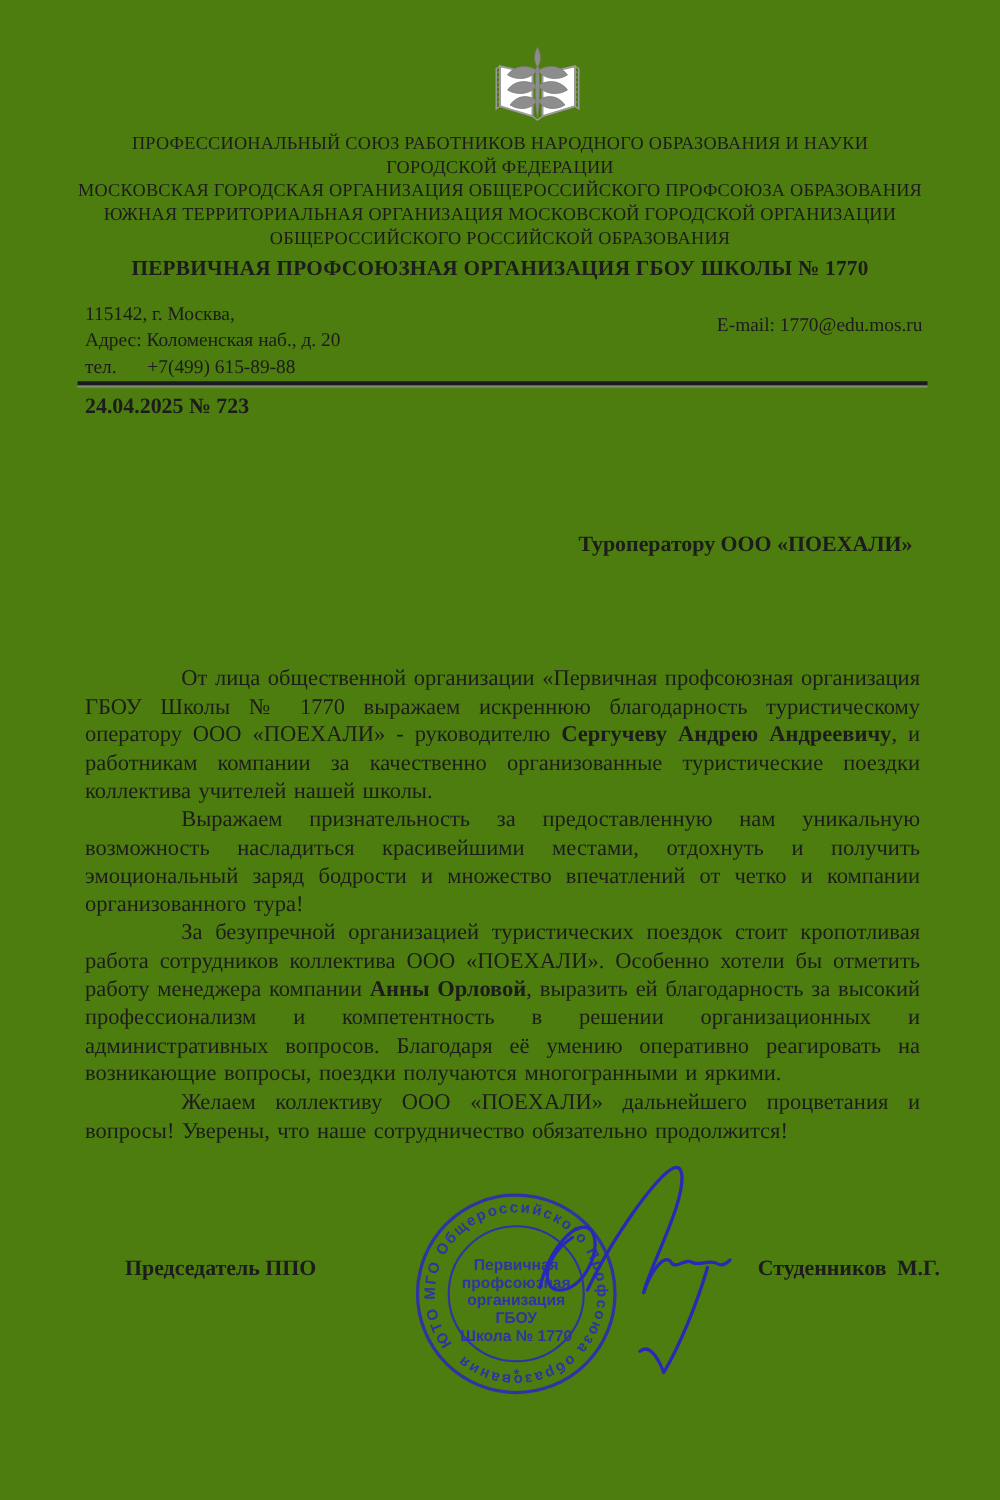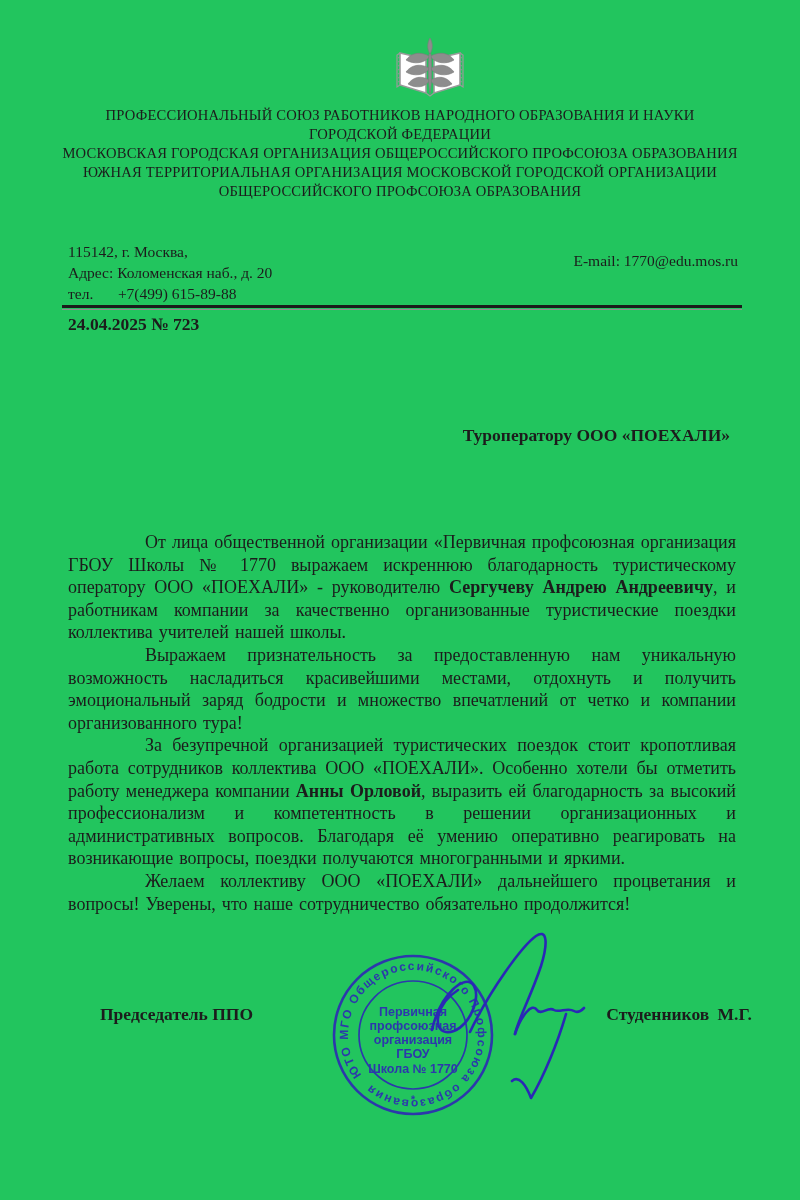--- a/index.html
+++ b/index.html
@@ -1,18 +1,18 @@
 <!DOCTYPE html>
 <html lang="ru"><head>
 <meta charset="utf-8">
 <style>
   html,body{margin:0;padding:0;background:#e8e8e8;}
   .page{
     position:relative;width:800px;height:1200px;margin:0 auto;
-    background:#22c55e;overflow:hidden;
+    background:#4d7c0f;overflow:hidden;
     font-family:"Liberation Serif","DejaVu Serif",serif;color:#1c1c1c;
   }
   
   .logo{position:absolute;left:392px;top:36px;width:76px;height:66px;}
   .org-block{position:absolute;left:30px;right:30px;top:106px;text-align:center;}
   .org-line{font-size:14.6px;line-height:19px;letter-spacing:.2px;}
   .org-name-bold{font-size:17px;font-weight:bold;line-height:22px;margin-top:3px;letter-spacing:.2px;}
   .contact-row{position:absolute;left:68px;right:60px;top:241px;}
   .addr{font-size:15.5px;line-height:21px;}
   .addr .phone-label{display:inline-block;min-width:46px;}
@@ -64,21 +64,22 @@
       <path d="M39,44 C47,39 55,41 60,48 C52,53 42,51 39,45 Z"></path>
       <path d="M37,18 C36,32 36,46 38,58 C40,46 40,32 39,18 Z"></path>
     </g>
   </svg>
 
   <div class="org-block">
     <div class="org-line">ПРОФЕССИОНАЛЬНЫЙ СОЮЗ РАБОТНИКОВ НАРОДНОГО ОБРАЗОВАНИЯ И НАУКИ</div>
     <div class="org-line">ГОРОДСКОЙ ФЕДЕРАЦИИ</div>
     <div class="org-line">МОСКОВСКАЯ ГОРОДСКАЯ ОРГАНИЗАЦИЯ ОБЩЕРОССИЙСКОГО ПРОФСОЮЗА ОБРАЗОВАНИЯ</div>
     <div class="org-line">ЮЖНАЯ ТЕРРИТОРИАЛЬНАЯ ОРГАНИЗАЦИЯ МОСКОВСКОЙ ГОРОДСКОЙ ОРГАНИЗАЦИИ</div>
-    <div class="org-line">ОБЩЕРОССИЙСКОГО ПРОФСОЮЗА ОБРАЗОВАНИЯ</div>
+    <div class="org-line">ОБЩЕРОССИЙСКОГО РОССИЙСКОЙ ОБРАЗОВАНИЯ</div>
+    <div class="org-name-bold">ПЕРВИЧНАЯ ПРОФСОЮЗНАЯ ОРГАНИЗАЦИЯ ГБОУ ШКОЛЫ № 1770</div>
   </div>
 
   <div class="contact-row">
     <div class="addr">115142, г. Москва,</div>
     <div class="addr">Адрес: Коломенская наб., д. 20</div>
     <div class="addr">
       <span class="phone-label">тел.</span>
       <span>+7(499) 615-89-88</span>
     </div>
     <div class="email">E-mail: 1770@edu.mos.ru</div>

